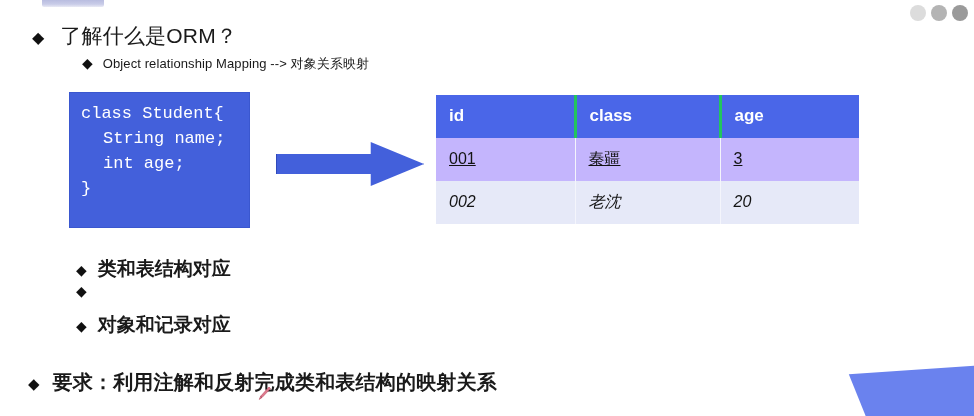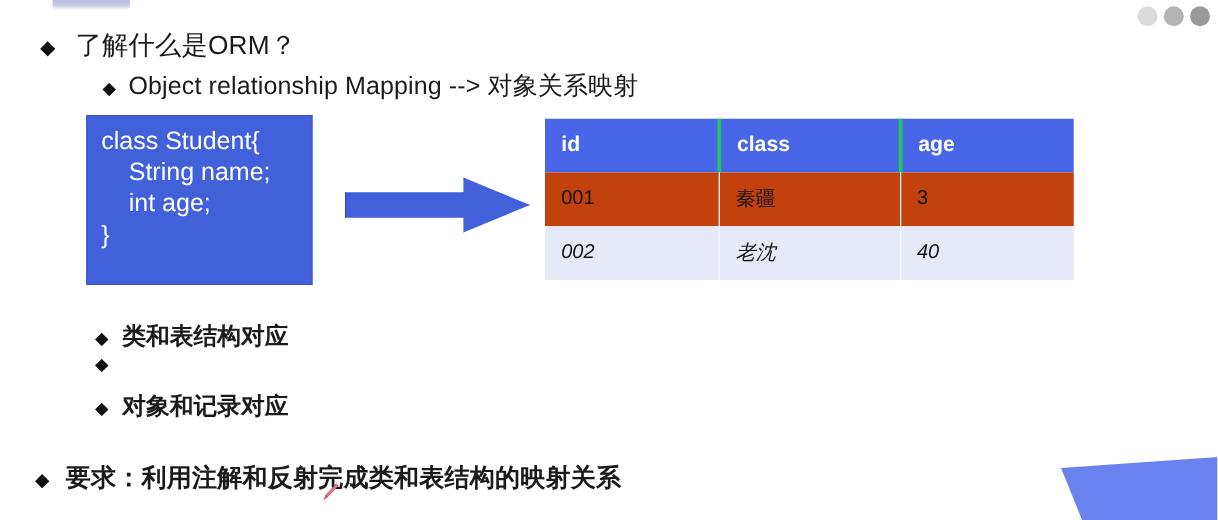--- a/index.html
+++ b/index.html
@@ -62,21 +62,21 @@
   .diamond {
     color: #101010;
     line-height: 1;
   }
   .b-l1 { font-size: 21px; }
   .b-l1 .diamond { font-size: 16px; margin-right: 16px; }
   .b-l1 .btext { font-size: 21px; letter-spacing: .2px; }
 
   .b-l2 { font-size: 19px; }
   .b-l2 .diamond { font-size: 14px; margin-right: 10px; }
-  .b-l2 .btext { font-size: 20px; letter-spacing: .1px; }
+  .b-l2 .btext { font-size: 13px; letter-spacing: .1px; }
 
   .b-l3 { font-size: 19px; }
   .b-l3 .diamond { font-size: 14px; margin-right: 11px; }
   .b-l3 .btext { font-size: 19px; font-weight: 600; }
 
   .b-req { font-size: 20px; }
   .b-req .diamond { font-size: 15px; margin-right: 13px; }
   .b-req .btext { font-size: 20px; font-weight: 600; letter-spacing: .2px; }
 
   #bullet-title   { left: 32px;  top: 22px; }
@@ -90,22 +90,22 @@
   .code-block {
     position: absolute;
     left: 69px;
     top: 92px;
     width: 181px;
     height: 136px;
     background: #4360db;
     border: 1px solid #3a57cf;
     box-sizing: border-box;
     color: #ffffff;
-    font-family: Liberation Sans, sans-serif;
-    font-size: 20px;
+    font-family: Liberation Mono, monospace;
+    font-size: 17px;
     line-height: 25px;
     padding: 8px 0 0 11px;
     box-sizing: border-box;
   }
   .code-line { white-space: pre; }
   .code-indent { padding-left: 22px; }
 
   
   .arrow {
     position: absolute;
@@ -148,21 +148,21 @@
   .orm-table td {
     font-size: 16px;
     color: #131313;
     text-align: left;
     padding: 10px 0 11px 13px;
     border-right: 1px solid #f4f5fc;
     height: 22px;
   }
   .orm-table td:last-child { border-right: none; }
 
-  .orm-table tr.row-0 td { background: #c2410c; }
+  .orm-table tr.row-0 td { background: #c4b5fd; text-decoration: underline; }
   .orm-table tr.row-1 td { background: #e6e9f8; font-style: italic; }
 
   
   .pen-cursor {
     position: absolute;
     left: 258px;
     top: 386px;
     width: 13px;
     height: 15px;
   }
@@ -214,21 +214,21 @@
     </thead>
     <tbody>
       <tr class="row-0">
         <td>001</td>
         <td>秦疆</td>
         <td>3</td>
       </tr>
       <tr class="row-1">
         <td>002</td>
         <td>老沈</td>
-        <td>40</td>
+        <td>20</td>
       </tr>
     </tbody>
   </table>
 
   <div class="bullet-row b-l3" id="bullet-map-1">
     <span class="diamond">◆</span>
     <span class="btext">类和表结构对应</span>
   </div>
   <div class="bullet-row b-l3" id="bullet-map-2">
     <span class="diamond">◆</span>

